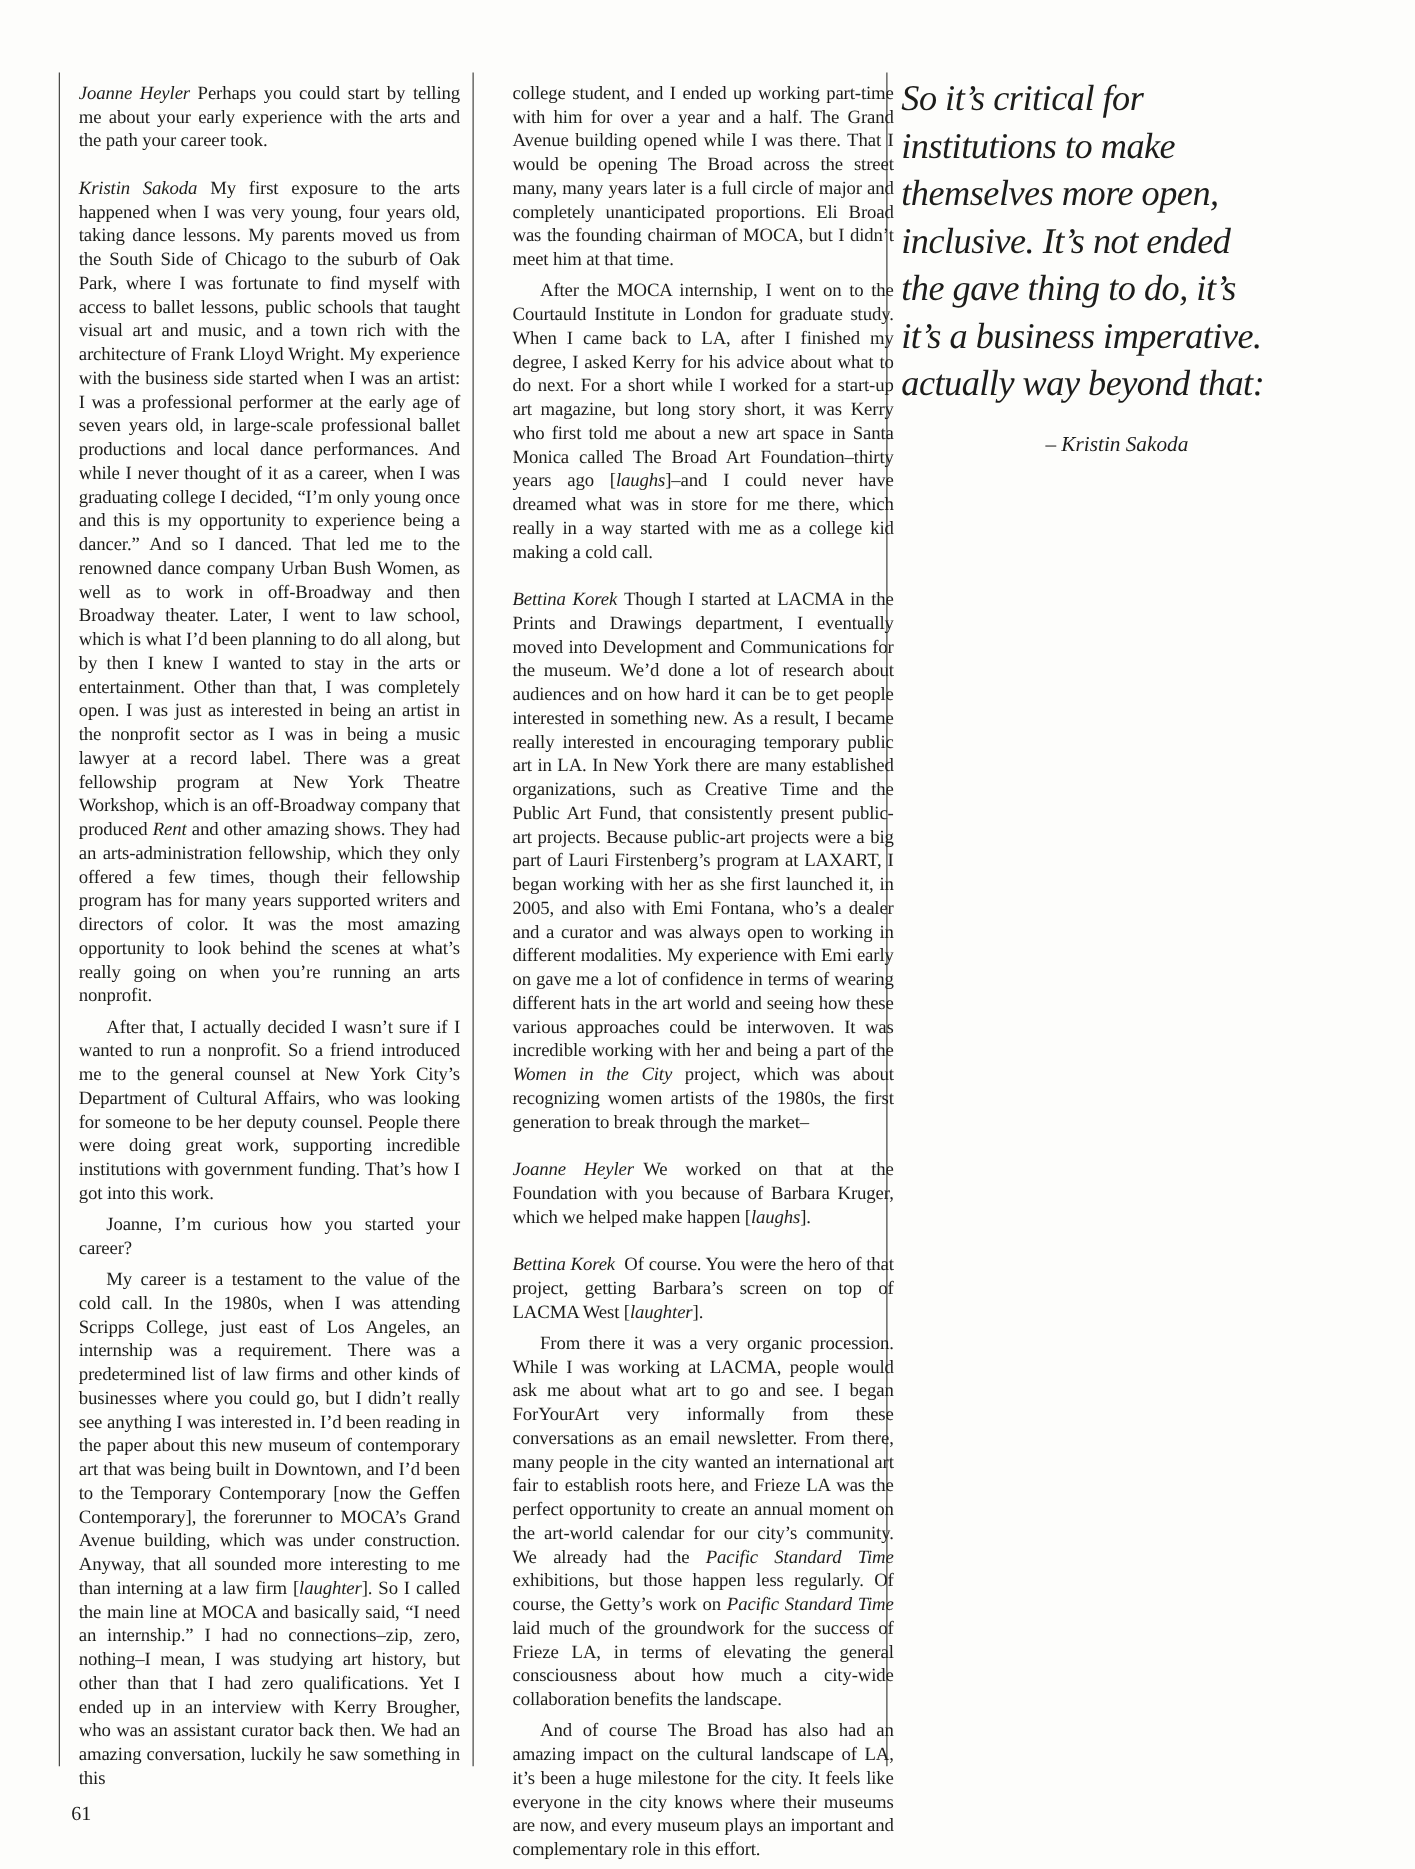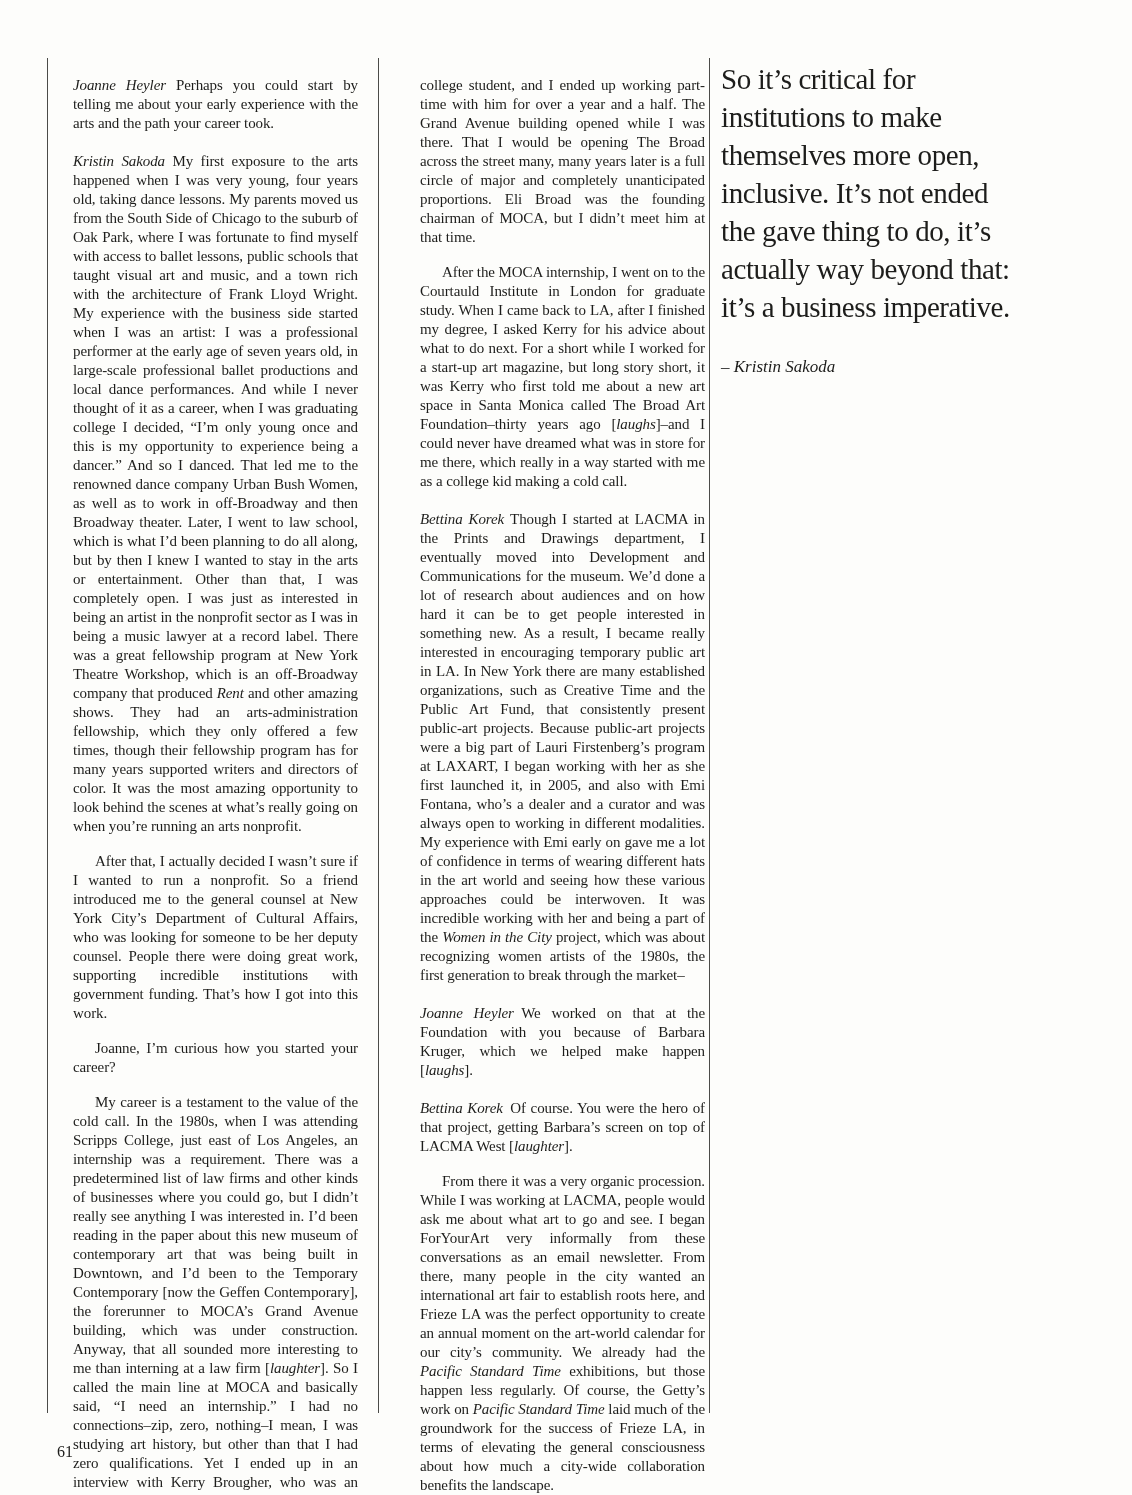--- a/index.html
+++ b/index.html
@@ -28,35 +28,36 @@
   .col {
     position: absolute; top: 60px; width: 317px;
     font-size: 15px; line-height: 19px;
     text-align: justify;
     letter-spacing: -0.1px;
     hyphens: auto; -webkit-hyphens: auto;
   }
   .col-1 { left: 57px; }
   .col-2 { left: 404px; }
 
-  .para { margin: 16px; }
+  .para { margin: 6px; }
   .para.indent { text-indent: 22px; font-family: Liberation Serif, serif; }
   .para.space-before { margin-top: 19px; }
   .italic { font-style: italic; }
 
   .pullquote { position: absolute; left: 721px; top: 60px; width: 345px; }
   .pq-line {
+    font-style: italic;
     font-size: 29px; line-height: 38px;
     letter-spacing: -0.4px;
     white-space: nowrap;
   }
   .pq-attr {
-    margin-top: 30px;
+    margin-top: 19px;
     font-style: italic;
-    font-size: 17px; line-height: 22px;
+    font-size: 17px; line-height: 22px; text-align: center;
   }
 
   .page-number {
     position: absolute; left: 57px; top: 1443px;
     font-size: 16px;
   }
 </style>
 </head>
 <body>
 
@@ -82,20 +83,20 @@
       <p class="para indent"><span>And of course The Broad has also had an amazing impact on the cultural landscape of LA, it’s been a huge milestone for the city. It feels like everyone in the city knows where their museums are now, and every museum plays an important and complementary role in this effort.</span></p>
     </div>
 
   <div class="pullquote">
     <div class="pq-lines">
         <div class="pq-line">So it’s critical for</div>
         <div class="pq-line">institutions to make</div>
         <div class="pq-line">themselves more open,</div>
         <div class="pq-line">inclusive. It’s not ended</div>
         <div class="pq-line">the gave thing to do, it’s</div>
+        <div class="pq-line">it’s a business imperative.</div>
         <div class="pq-line">actually way beyond that:</div>
-        <div class="pq-line">it’s a business imperative.</div>
       </div>
     <div class="pq-attr">– Kristin Sakoda</div>
   </div>
 
   <div class="page-number">61</div>
 </div>
 
 </body></html>

